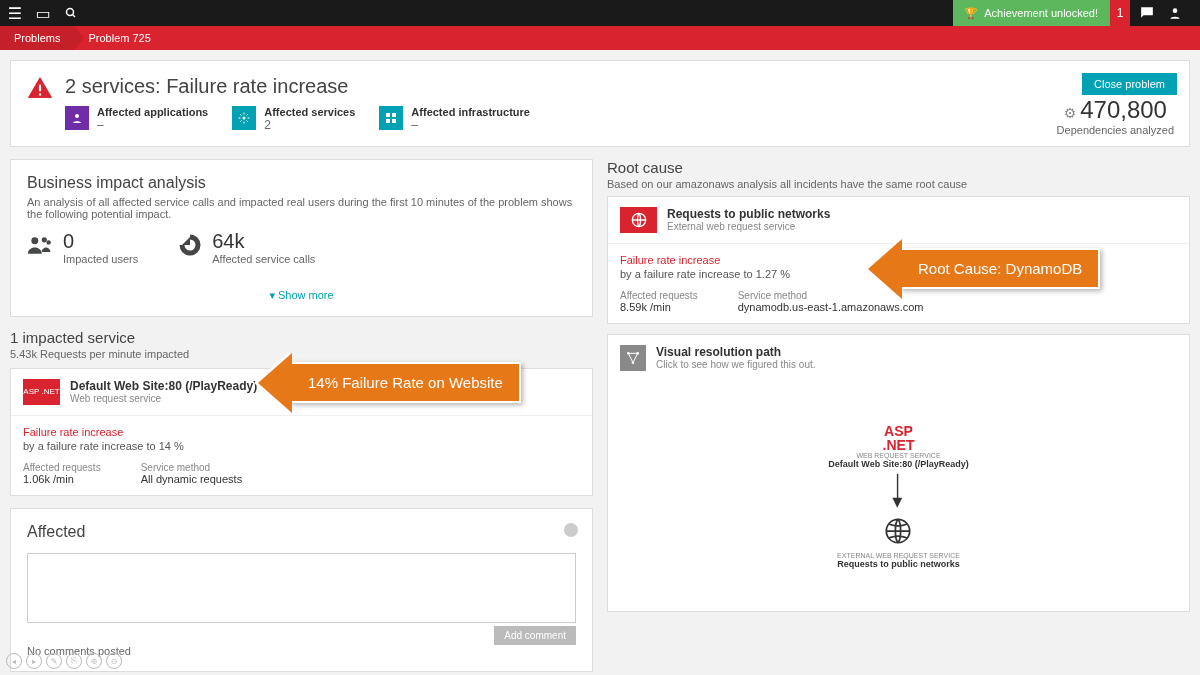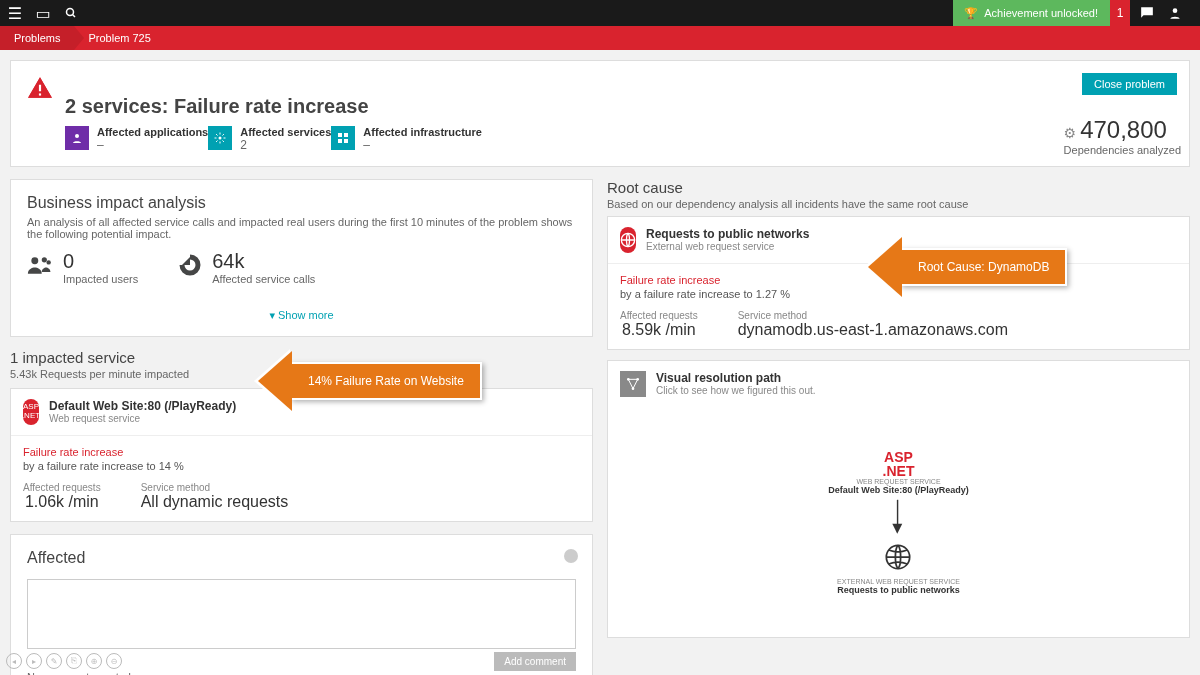--- a/index.html
+++ b/index.html
@@ -22,31 +22,31 @@
   content: ''; position: absolute; right: -10px; top: 0; width: 0; height: 0;
   border-top: 12px solid transparent; border-bottom: 12px solid transparent; border-left: 10px solid #c51f29;
 }
 
 
 .content { padding: 10px; }
 
 
 .header-card { background: #fff; border: 1px solid #ddd; padding: 14px 16px; display: flex; align-items: flex-start; gap: 12px; position: relative; }
 .alert-icon { color: #d9232e; font-size: 24px; display: flex; align-items: center; justify-content: center; width: 26px; }
-.header-info h1 { font-size: 20px; font-weight: 700; color: #444; margin-top: 20px; }
+.header-info h1 { font-size: 20px; font-weight: 400; color: #444; }
 .header-info p { font-size: 11px; color: #666; margin-top: 2px; }
 .close-btn { position: absolute; right: 12px; top: 12px; background: #00a1b2; color: #fff; border: none; padding: 5px 12px; font-size: 11px; cursor: pointer; }
-.header-stats { display: flex; margin-top: 8px; align-items: flex-start; }
+.header-stats { display: flex; gap: 24px; margin-top: 8px; align-items: flex-start; }
 .stat-box { display: flex; gap: 8px; align-items: flex-start; }
 .stat-icon { width: 24px; height: 24px; background: #6f2da8; display: flex; align-items: center; justify-content: center; color: #fff; font-size: 12px; }
 .stat-icon.svc { background: #00a1b2; }
 .stat-icon.infra { background: #00a1b2; }
 .stat-box .stat-label { font-size: 11px; font-weight: bold; color: #333; }
 .stat-box .stat-val { font-size: 12px; color: #666; }
-.deps { position: absolute; right: 8px; bottom: 10px; text-align: left; }
+.deps { position: absolute; right: 15px; bottom: 10px; text-align: center; }
 .deps .num { font-size: 24px; font-weight: 300; color: #333; }
 .deps .lbl { font-size: 11px; color: #666; }
 .deps-icon { display: inline-block; margin-right: 4px; color: #888; font-size: 14px; }
 
 
 .columns { display: flex; gap: 14px; margin-top: 12px; }
 .col { flex: 1; display: flex; flex-direction: column; gap: 12px; }
 
 .card { background: #fff; border: 1px solid #ddd; padding: 14px 16px; position: relative; }
 .card h2 { font-size: 16px; font-weight: 300; color: #444; margin-bottom: 4px; }
@@ -57,47 +57,47 @@
 .impact-item .big { font-size: 20px; font-weight: 300; color: #333; }
 .impact-item .small { font-size: 11px; color: #666; }
 .impact-icon { font-size: 22px; color: #454646; }
 .show-more { text-align: center; color: #00a1b2; font-size: 11px; margin-top: 24px; cursor: pointer; }
 
 .section-title { font-size: 15px; font-weight: 300; color: #444; }
 .section-sub { font-size: 11px; color: #666; margin-top: 2px; }
 
 .svc-card { border: 1px solid #ddd; background: #fff; margin-top: 8px; }
 .svc-head { display: flex; gap: 10px; padding: 10px 12px; align-items: flex-start; border-bottom: 1px solid #eee; }
-.svc-badge { background: #d9232e; color: #fff; font-size: 8px; width: 16px; height: 26px; display: flex; align-items: center; justify-content: center; text-align: center; line-height: 1.1; border-radius: 11px; }
+.svc-badge { background: #d9232e; color: #fff; font-size: 8px; width: 37px; height: 26px; display: flex; align-items: center; justify-content: center; text-align: center; line-height: 1.1; }
 .svc-name { font-weight: bold; font-size: 12px; color: #333; }
 .svc-type { font-size: 10px; color: #888; }
 .svc-body { padding: 10px 12px; }
 .fail-title { color: #d9232e; font-size: 11px; }
 .fail-desc { font-size: 11px; color: #555; margin-top: 2px; }
 .svc-stats { display: flex; gap: 40px; margin-top: 10px; }
 .svc-stat-lbl { font-size: 10px; color: #888; }
-.svc-stat-val { font-size: 16px; color: #333; text-align: center; }
+.svc-stat-val { font-size: 11px; color: #333; }
 
 .vis-head { display: flex; gap: 10px; padding: 10px 12px; align-items: flex-start; }
 .vis-icon { background: #898989; width: 26px; height: 26px; display: flex; align-items: center; justify-content: center; color: #fff; }
 .vis-body { padding: 20px; display: flex; flex-direction: column; align-items: center; gap: 8px; height: 230px; justify-content: center; }
 .vis-node { text-align: center; }
 .vis-asp { color: #d9232e; font-weight: bold; font-size: 14px; line-height: 1; }
 .vis-lbl-small { font-size: 7px; color: #888; text-transform: uppercase; }
 .vis-lbl-bold { font-size: 9px; font-weight: bold; color: #333; }
 .vis-arrow { font-size: 20px; color: #333; line-height: 0.8; }
 .vis-globe { font-size: 26px; color: #333; }
 
 .comments textarea { width: 100%; height: 70px; border: 1px solid #ccc; resize: none; margin-top: 8px; padding: 6px; font-size: 11px; }
 .add-comment { float: right; background: #bbb; color: #fff; border: none; padding: 4px 10px; font-size: 10px; margin-top: -1px; }
 .no-comments { font-size: 11px; color: #666; margin-top: 8px; clear: both; }
 .help-icon { position: absolute; right: 14px; top: 14px; color: #ccc; width: 14px; height: 14px; border-radius:50%; background:#ccc; }
 
 
-.annotation { position: absolute; background: #e67817; border: 2px solid #fff; color: #fff; padding: 10px 16px; font-size: 12px; display: flex; align-items: center; box-shadow: 2px 2px 5px rgba(0,0,0,0.3); z-index: 10; }
+.annotation { position: absolute; background: #e67817; border: 2px solid #fff; color: #fff; padding: 10px 16px; font-size: 15px; display: flex; align-items: center; box-shadow: 2px 2px 5px rgba(0,0,0,0.3); z-index: 10; }
 .annotation::before {
   content: ''; position: absolute; left: -34px; top: 50%; transform: translateY(-50%);
   width: 0; height: 0; border-top: 30px solid transparent; border-bottom: 30px solid transparent; border-right: 34px solid #e67817;
 }
 .annotation::after {
   content: ''; position: absolute; left: -38px; top: 50%; transform: translateY(-50%);
   width: 0; height: 0; border-top: 32px solid transparent; border-bottom: 32px solid transparent; border-right: 36px solid #fff; z-index: -1;
 }
 
 
@@ -280,21 +280,21 @@
           <textarea style=""></textarea>
           <button class="add-comment">Add comment</button>
         </div>
         <div class="no-comments">No comments posted</div>
       </div>
     </div>
 
     <div class="col">
       <div>
         <div class="section-title">Root cause</div>
-        <div class="section-sub">Based on our dependency analysis all incidents have the same root cause</div>
+        <div class="section-sub">Based on our amazonaws analysis all incidents have the same root cause</div>
         <div class="svc-card" style="margin-top:6px">
           <div class="svc-head">
             <div class="svc-badge" style="font-size:14px">
               <svg width="16" height="16" viewBox="0 0 24 24" fill="none" stroke="white" stroke-width="2">
                   <circle cx="12" cy="12" r="10"></circle>
                   <path d="M2 12h20M12 2c3 3 3 17 0 20M12 2c-3 3-3 17 0 20"></path>
                 </svg>
             </div>
             <div>
               <div class="svc-name">Requests to public networks</div>

